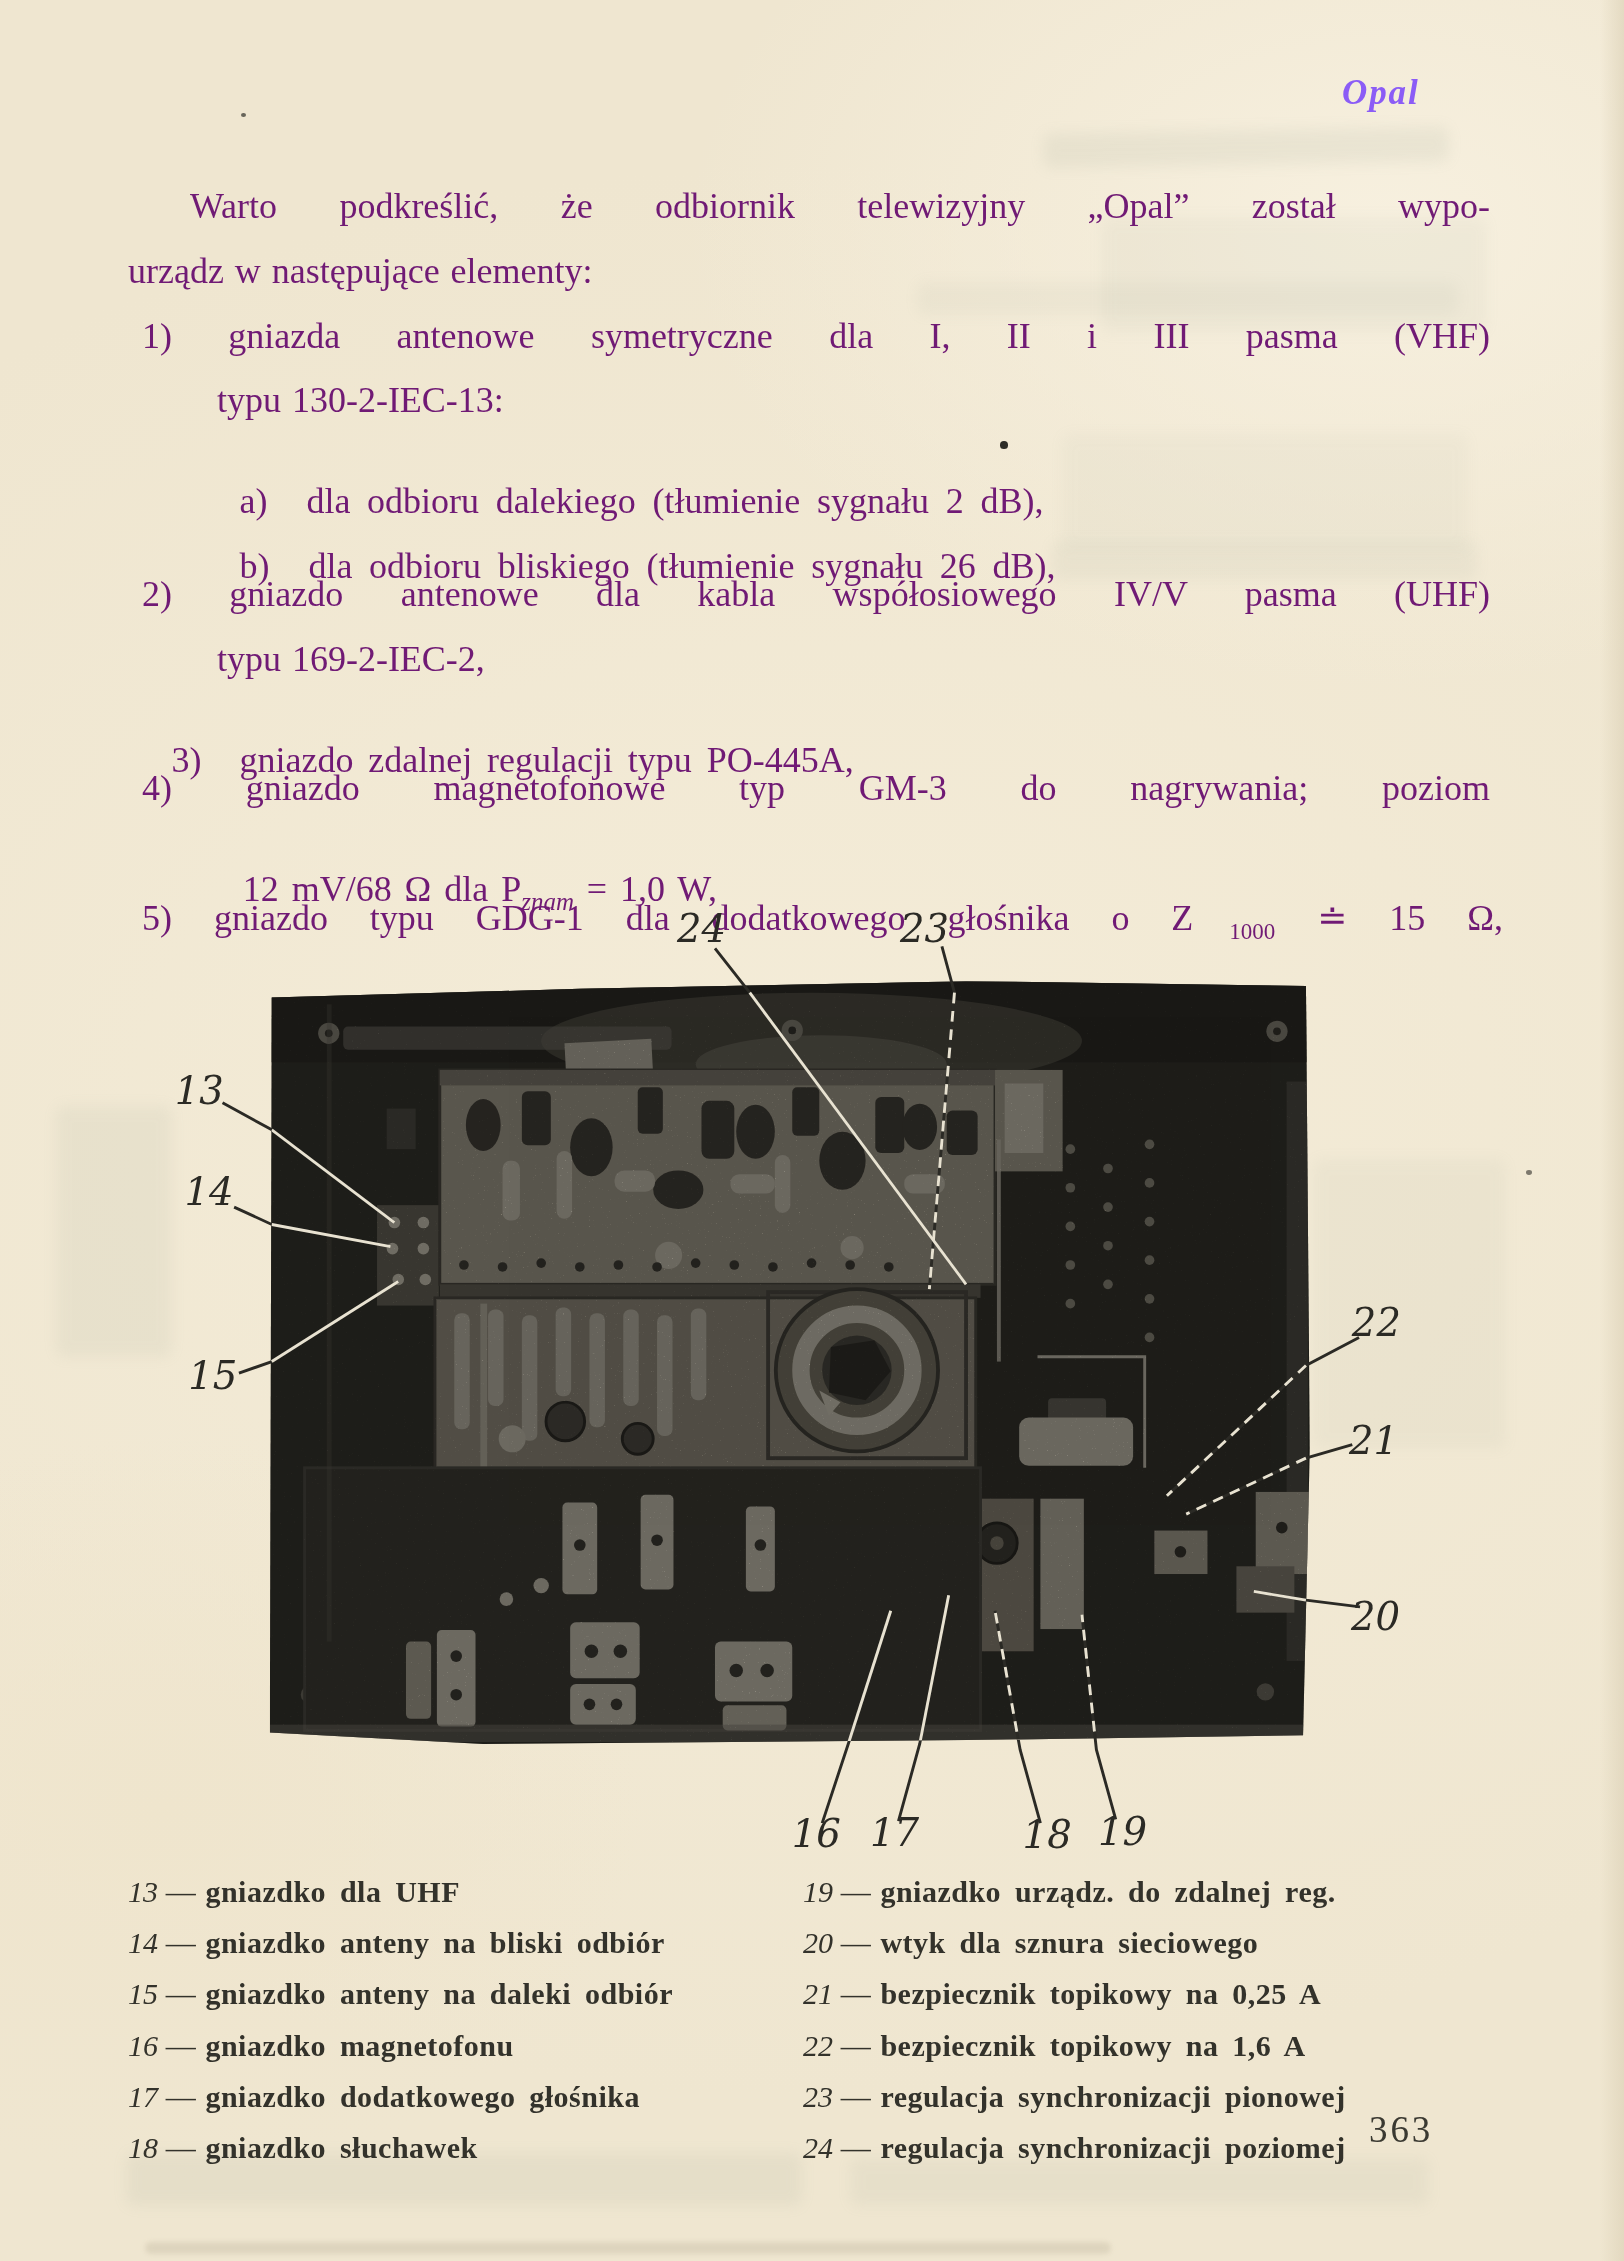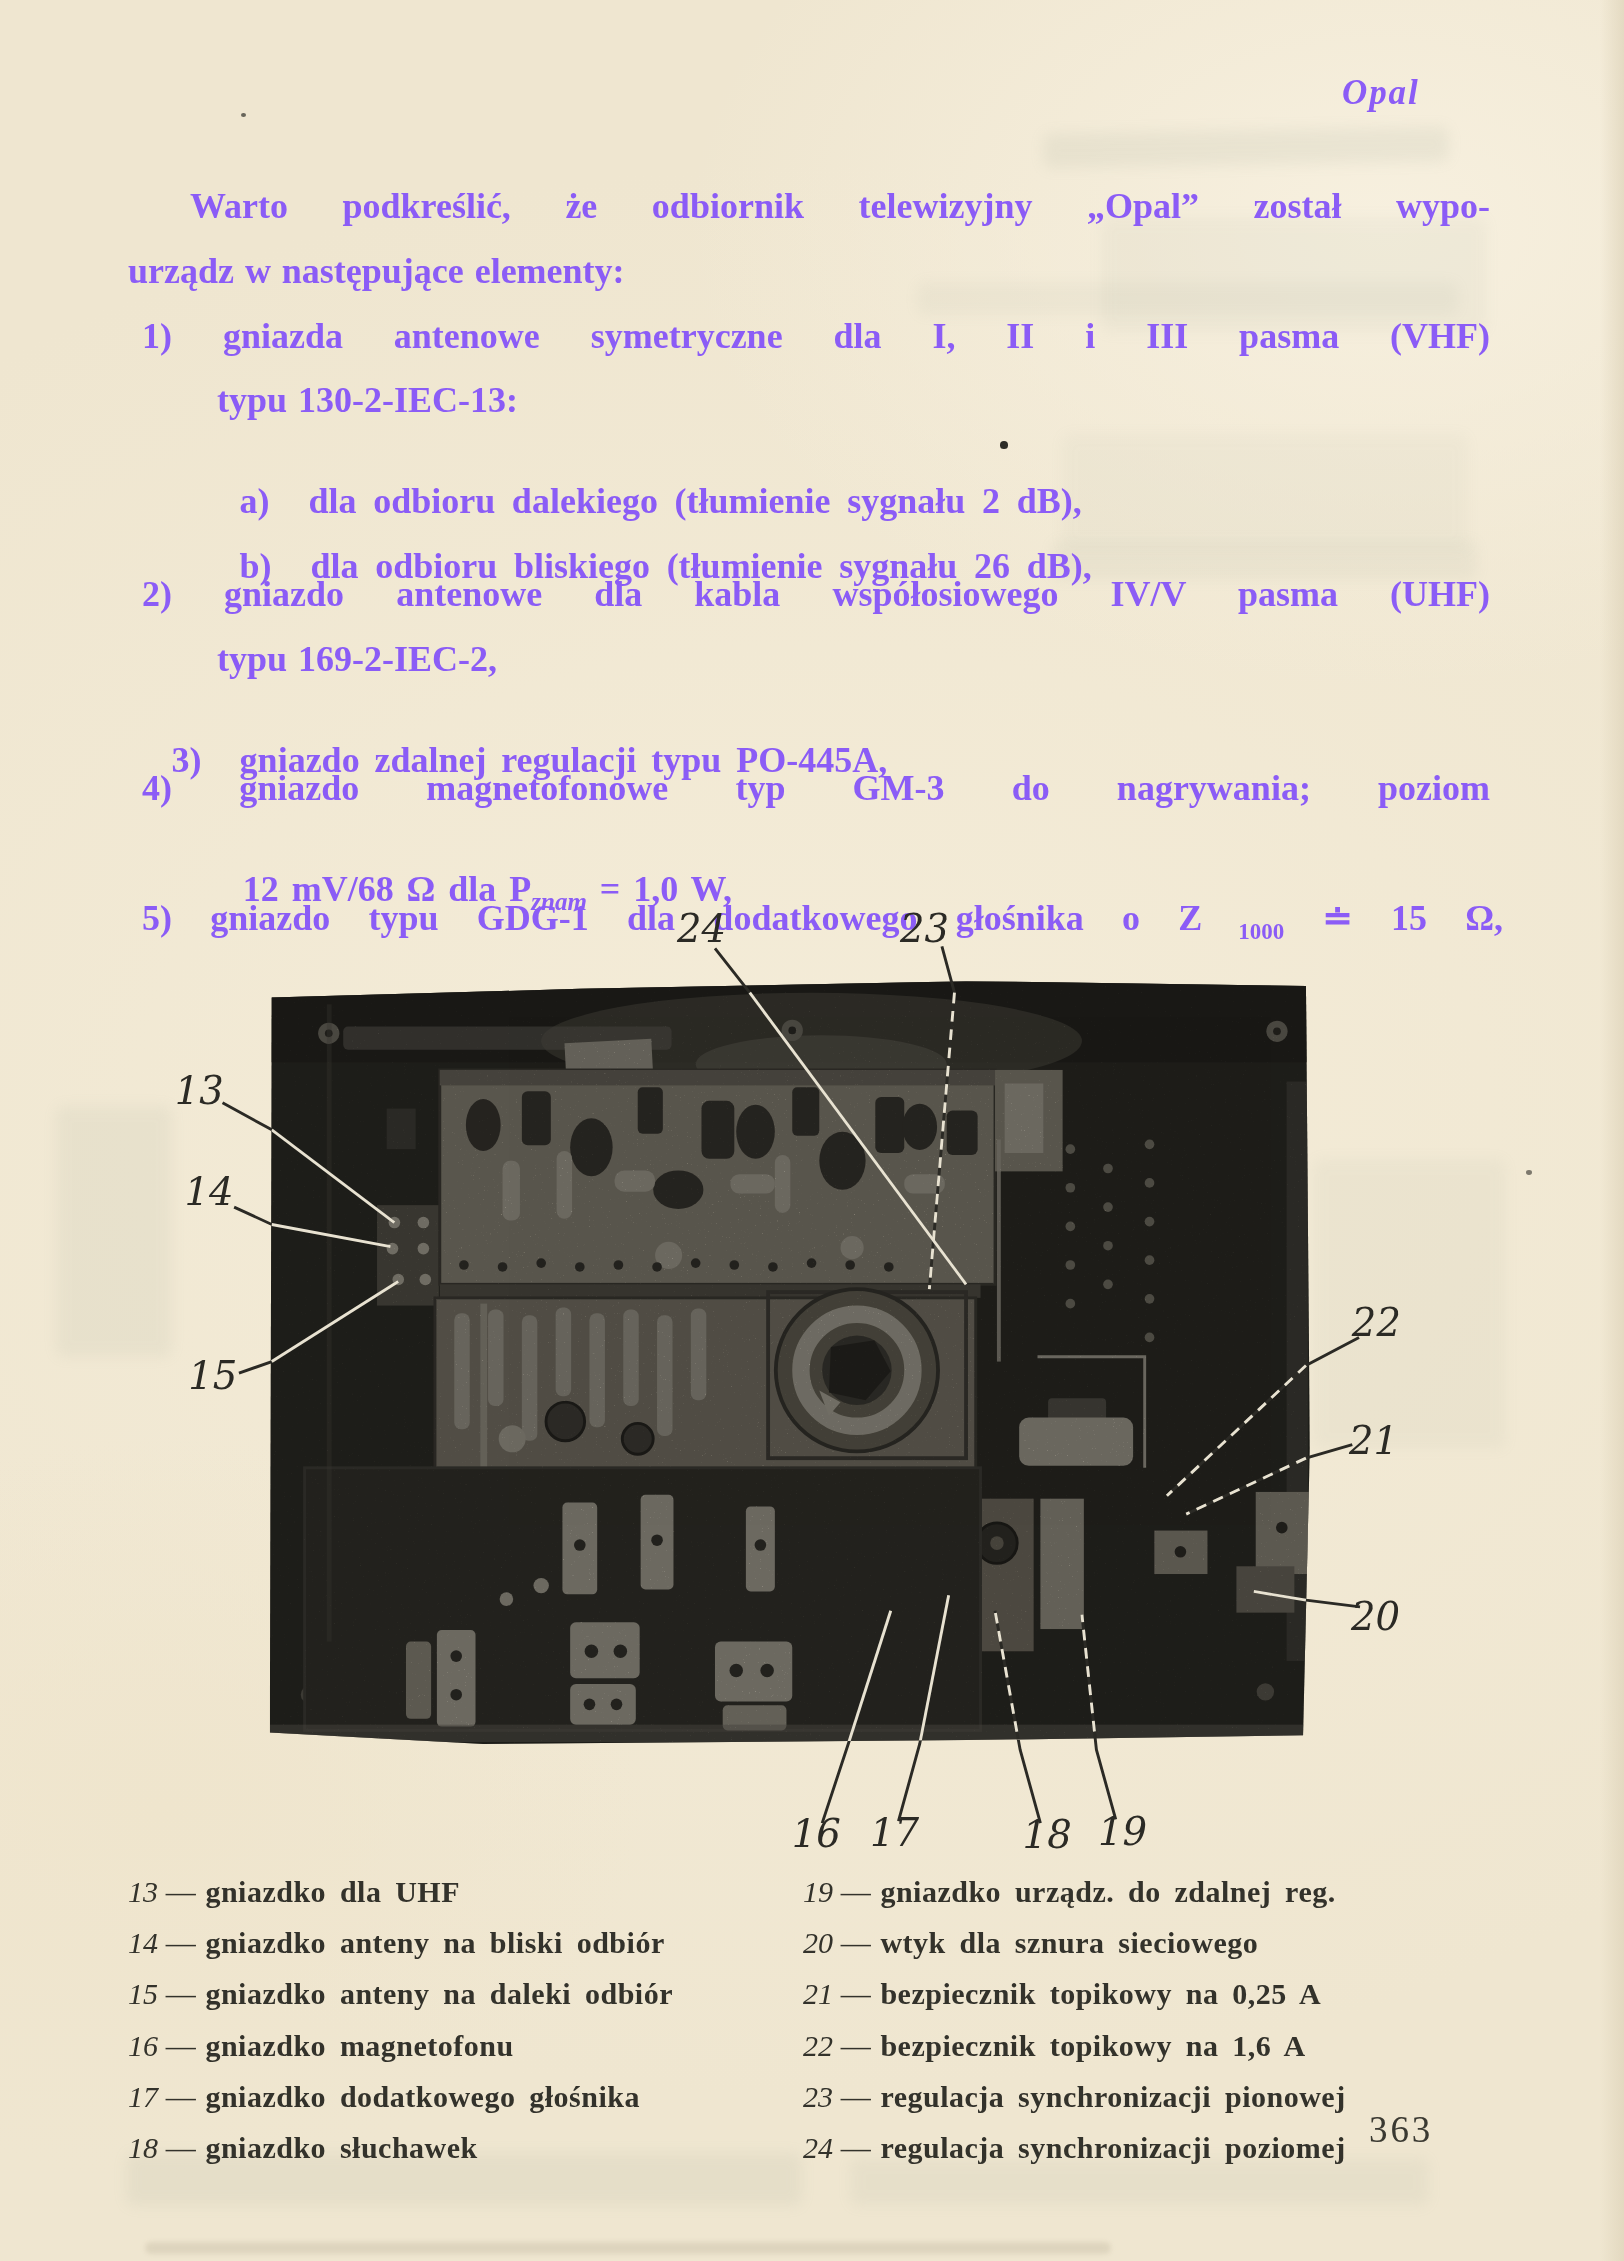--- a/index.html
+++ b/index.html
@@ -14,21 +14,21 @@
        background:linear-gradient(to left,#ddd2b8,rgba(221,210,184,0));opacity:.7;}
   .edge-b{position:absolute;left:145px;top:2242px;width:966px;height:11.6px;
        background:#c9c0a8;opacity:.45;filter:blur(2.9px);border-radius:5.8px;}
   .ghost{position:absolute;background:#97a08d;filter:blur(6.8px);border-radius:7.7px;}
   .speck{position:absolute;background:#2e2d28;border-radius:50%;}
 
   .header-opal{position:absolute;left:1342px;top:73px;font-size:35px;font-style:italic;
        font-weight:bold;color:#8b5cf6;letter-spacing:1.9px;}
   .pageno{position:absolute;left:1369px;top:2108px;font-size:37px;color:#3a3931;letter-spacing:2.9px;}
 
-  .line{position:absolute;font-size:36px;line-height:1;color:#8b5cf6;white-space:pre;font-weight:bold;}
+  .line{position:absolute;font-size:36px;line-height:1;color:#701a75;white-space:pre;}
   .jline{white-space:normal;text-align:justify;text-align-last:justify;}
   .marker{display:inline-block;}
   .sub{font-size:23px;vertical-align:-8.7px;margin-left:36px;}
   .sub-i{font-size:25px;vertical-align:-8.7px;font-style:italic;}
 
   .legend-row{position:absolute;font-size:30px;color:#33322b;white-space:pre;}
   .legend-num{display:inline-block;width:44px;text-align:right;font-style:italic;}
   .legend-sep{display:inline-block;padding:0 9.7px 0 7.7px;}
   .legend-text{font-weight:bold;letter-spacing:0.5px;word-spacing:5.8px;}
 

